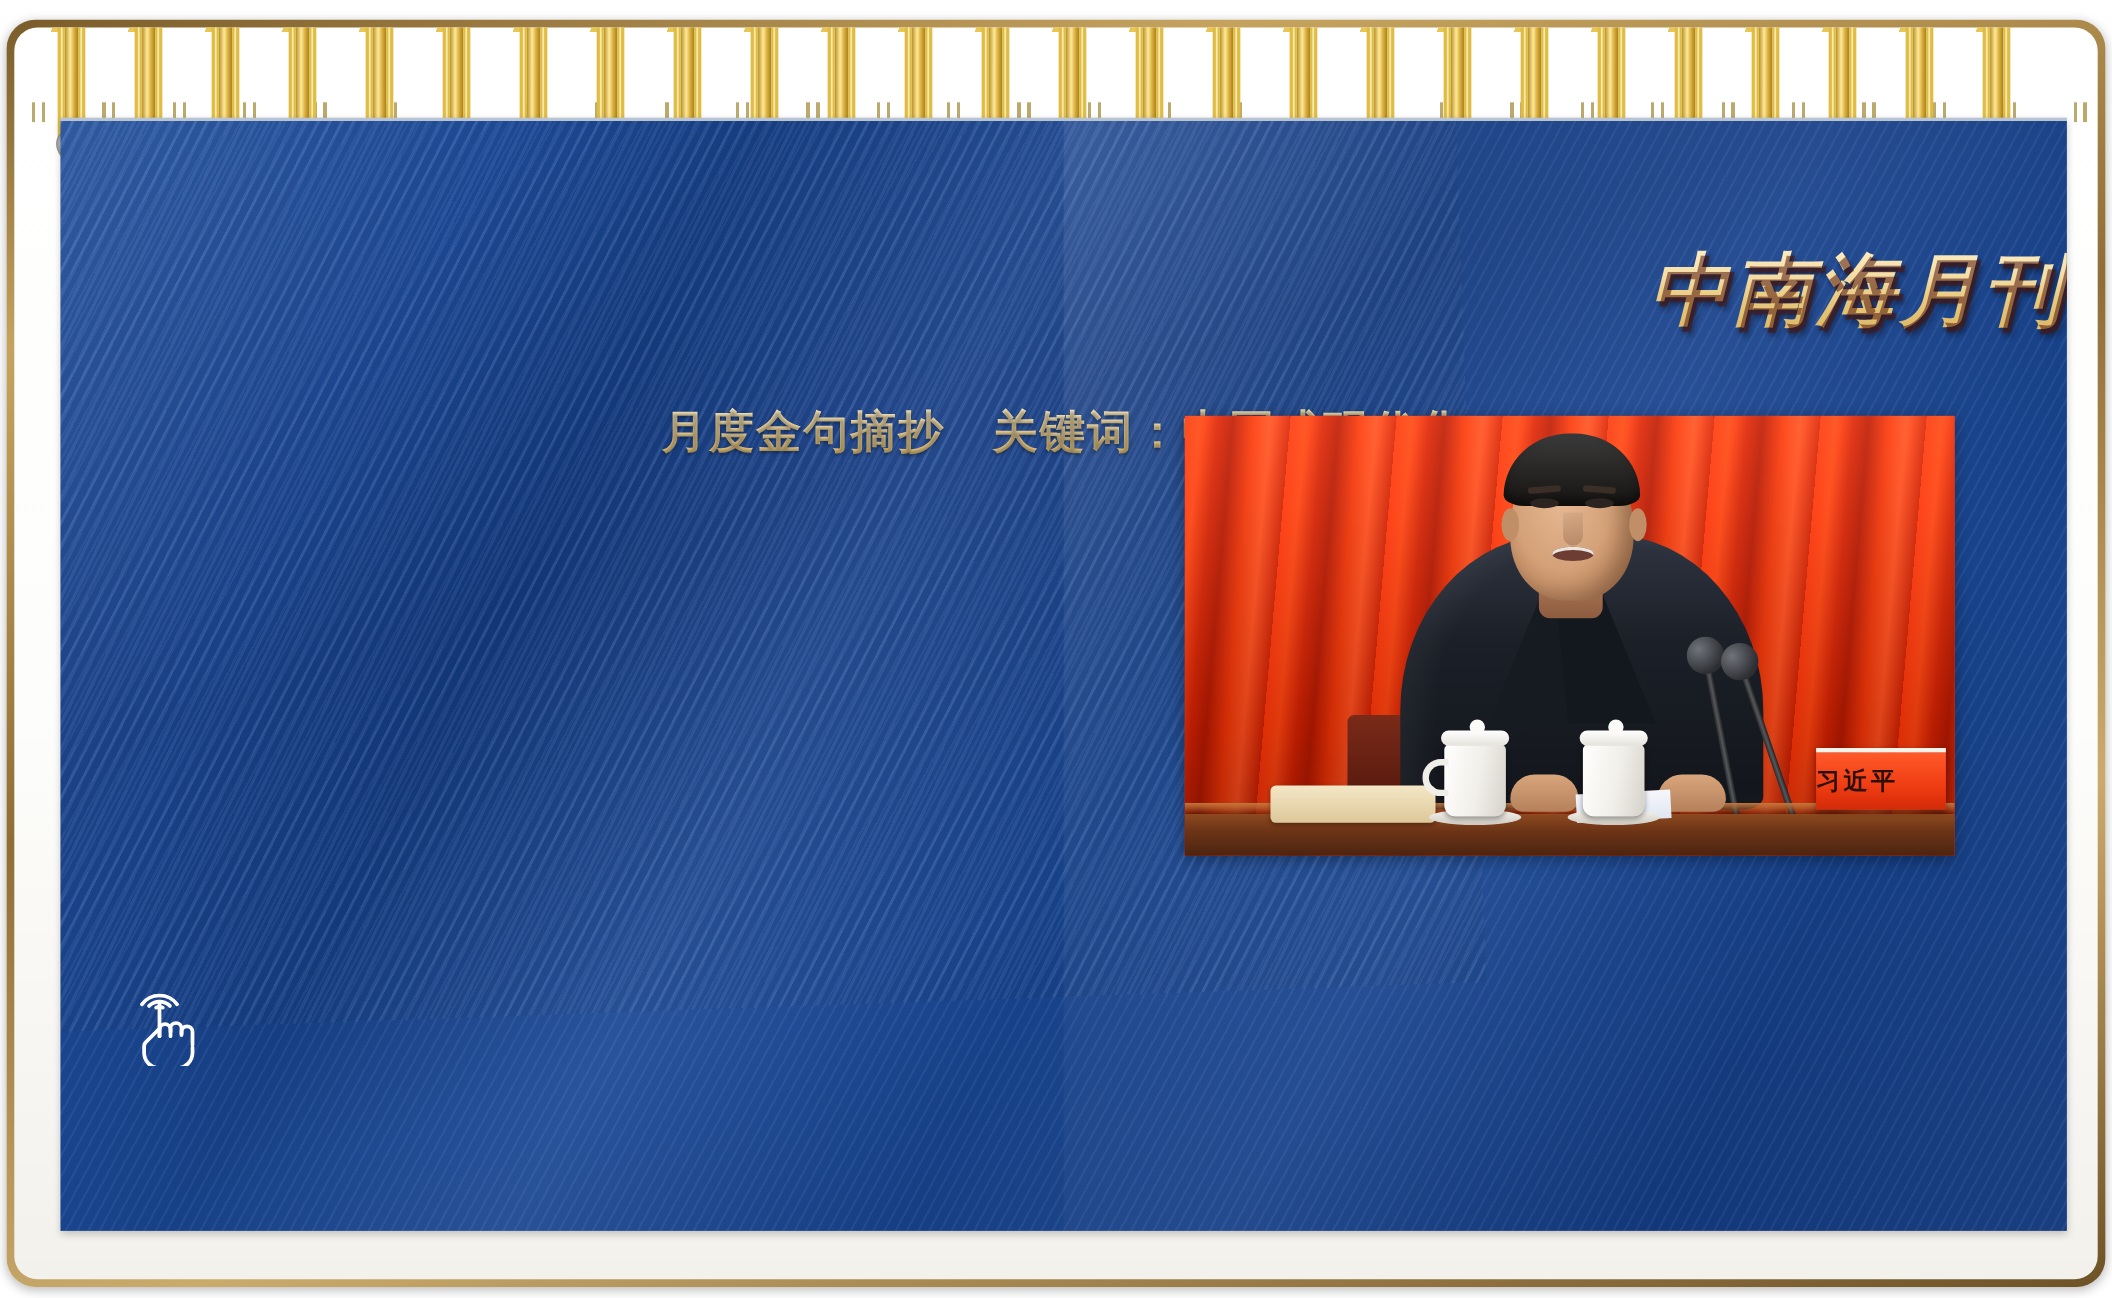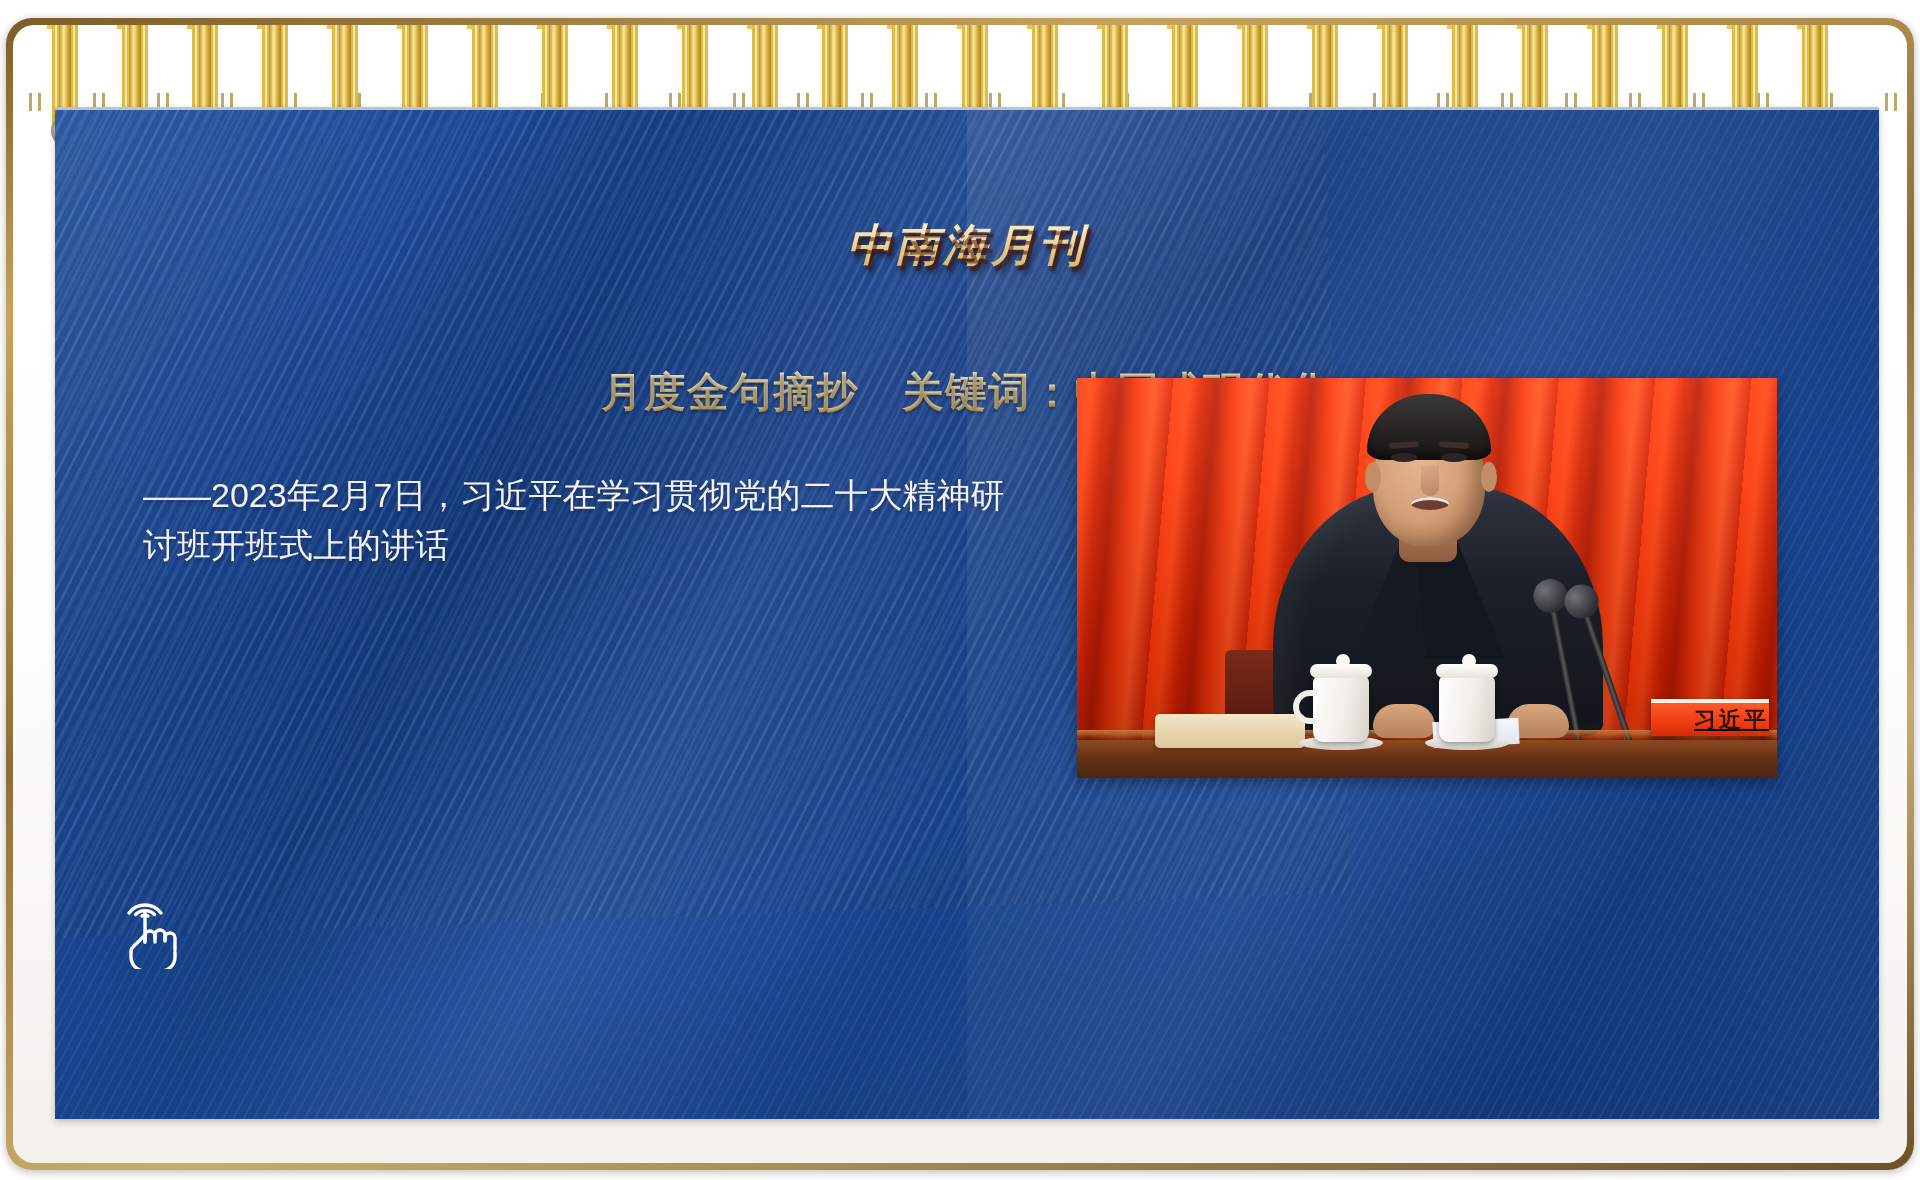--- a/index.html
+++ b/index.html
@@ -133,23 +133,23 @@
     background: linear-gradient(125deg, rgba(255,255,255,.085) 0%, rgba(255,255,255,0) 55%);
     pointer-events:none;
   }
 
   
   .content { position: relative; z-index: 3; }
 
   #slide-title {
     position: absolute;
     left: 0; right: 0; top: 106px;
-    text-align: center;
+    text-align: right;
     font-family: "Liberation Sans", "DejaVu Sans", sans-serif;
-    font-size: 44px;
+    font-size: 72px;
     font-weight: 700;
     font-style: italic;
     letter-spacing: 4px;
     background: linear-gradient(180deg,#fff3cf 0%,#f4dca3 38%,#e8c97f 58%,#d8b25c 100%);
     -webkit-background-clip: text;
     background-clip: text;
     color: transparent;
     text-shadow: 3px 5px 0 rgba(80,20,10,.55);
     filter: drop-shadow(2px 4px 2px rgba(0,0,0,.45));
   }
@@ -369,26 +369,25 @@
     position:absolute; left:-14px; top:-22px;
     width: 34px; height: 34px;
     border-radius: 50%;
     background: radial-gradient(circle at 35% 30%, #70737a, #2d2f33 70%);
   }
   .mic.a { left: 500px; transform: rotate(-11deg); }
   .mic.b { left: 552px; transform: rotate(-19deg); }
   
   .nameplate {
     position:absolute; right: 8px; bottom: 42px;
-    width: 118px; height: 37px;
+    width: 118px; height: 56px;
     background: linear-gradient(180deg,#ff5a2a 0%,#ef3c12 60%,#d32a08 100%);
     border-top: 4px solid #f7f3ea;
-    display:flex; align-items:center; justify-content:flex-end;
+    display:flex; align-items:center; justify-content:flex-start;
     box-shadow: 0 2px 5px rgba(0,0,0,.35);
-    text-decoration: underline;
   }
   .nameplate span {
     font-family: "Liberation Serif","DejaVu Serif",serif;
     font-size: 22px; font-weight: 700;
     color: #2a1008;
     letter-spacing: 3px;
   }
   .chairback {
     position:absolute; left: 148px; bottom: 48px;
     width: 52px; height: 80px;
@@ -568,21 +567,20 @@
 
     <div id="slide">
 
       <div class="content">
 
         <div id="slide-title">中南海月刊</div>
 
         <div id="slide-subtitle">月度金句摘抄　关键词：中国式现代化</div>
 
         <div id="quote-block">
-          <div id="quote-source">——2023年2月7日，习近平在学习贯彻党的二十大精神研讨班开班式上的讲话</div>
         </div>
 
         <div id="photo">
           <div class="curtain"></div>
 
           <div class="chairback"></div>
 
           <div class="person-body"></div>
           <div class="shirt"></div>
           <div class="lapel-l"></div>

